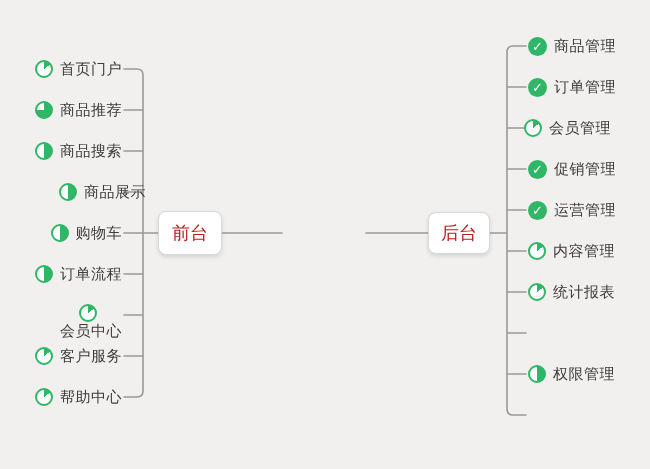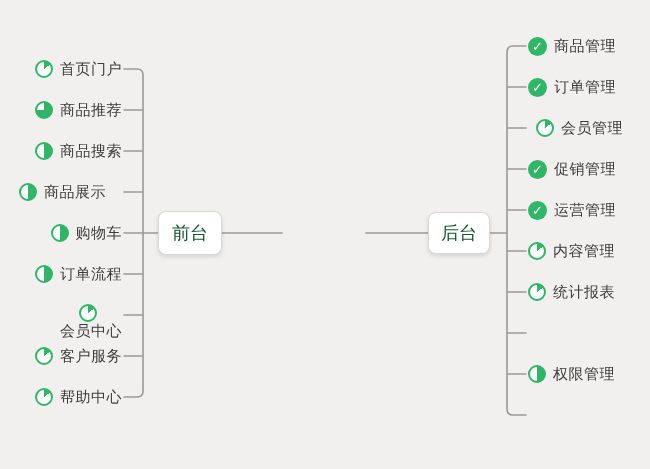--- a/index.html
+++ b/index.html
@@ -13,21 +13,21 @@
     position:absolute;display:flex;align-items:center;justify-content:center;
     border-radius:8px;box-sizing:border-box;cursor:default;
   }
   .root-node{
     left:282px;top:201px;width:84px;height:64px;
     background:var(--root-green,#5cbe8b);color:#fff;font-size:27px;
     box-shadow:0 2px 6px rgba(0,0,0,.22);
   }
   .branch-node{
     background:#fff;border:1px solid var(--node-border,#d8d8d8);
-    color:#14532d;font-size:18px;box-shadow:0 2px 4px rgba(0,0,0,.12);
+    color:#b91c1c;font-size:18px;box-shadow:0 2px 4px rgba(0,0,0,.12);
   }
   .front-node{left:158px;top:211px;width:64px;height:44px;}
   .back-node{left:428px;top:212px;width:62px;height:42px;}
   .item{
     position:absolute;display:flex;align-items:center;height:22px;
     white-space:nowrap;cursor:default;
   }
   .item .label{
     font-size:15px;color:var(--text-dark,#3c3c3c);margin-left:7px;
     letter-spacing:.5px;
@@ -64,21 +64,21 @@
       <span class="label">首页门户</span>
     </div>
     <div class="item" style="top: 99px; right: 528px;">
       <span class="icon pie" style="background: conic-gradient(rgb(47, 182, 102) 0deg, rgb(47, 182, 102) 75%, rgb(255, 255, 255) 0deg);"></span>
       <span class="label">商品推荐</span>
     </div>
     <div class="item" style="top: 140px; right: 528px;">
       <span class="icon pie" style="background: conic-gradient(rgb(47, 182, 102) 0deg, rgb(47, 182, 102) 50%, rgb(255, 255, 255) 0deg);"></span>
       <span class="label">商品搜索</span>
     </div>
-    <div class="item" style="top: 181px; right: 544px;">
+    <div class="item" style="top: 181px; right: 504px;">
       <span class="icon pie" style="background: conic-gradient(rgb(47, 182, 102) 0deg, rgb(47, 182, 102) 50%, rgb(255, 255, 255) 0deg);"></span>
       <span class="label">商品展示</span>
     </div>
     <div class="item" style="top: 222px; right: 528px;">
       <span class="icon pie" style="background: conic-gradient(rgb(47, 182, 102) 0deg, rgb(47, 182, 102) 50%, rgb(255, 255, 255) 0deg);"></span>
       <span class="label">购物车</span>
     </div>
     <div class="item" style="top: 263px; right: 528px;">
       <span class="icon pie" style="background: conic-gradient(rgb(47, 182, 102) 0deg, rgb(47, 182, 102) 50%, rgb(255, 255, 255) 0deg);"></span>
       <span class="label">订单流程</span>
@@ -96,21 +96,21 @@
       <span class="label">帮助中心</span>
     </div>
     <div class="item" style="top: 35px; left: 528px;">
       <span class="icon done">✓</span>
       <span class="label">商品管理</span>
     </div>
     <div class="item" style="top: 76px; left: 528px;">
       <span class="icon done">✓</span>
       <span class="label">订单管理</span>
     </div>
-    <div class="item" style="top: 117px; left: 536px;">
+    <div class="item" style="top: 117px; left: 524px;">
       <span class="icon pie" style="background: conic-gradient(rgb(47, 182, 102) 0deg, rgb(47, 182, 102) 15%, rgb(255, 255, 255) 0deg);"></span>
       <span class="label">会员管理</span>
     </div>
     <div class="item" style="top: 158px; left: 528px;">
       <span class="icon done">✓</span>
       <span class="label">促销管理</span>
     </div>
     <div class="item" style="top: 199px; left: 528px;">
       <span class="icon done">✓</span>
       <span class="label">运营管理</span>

